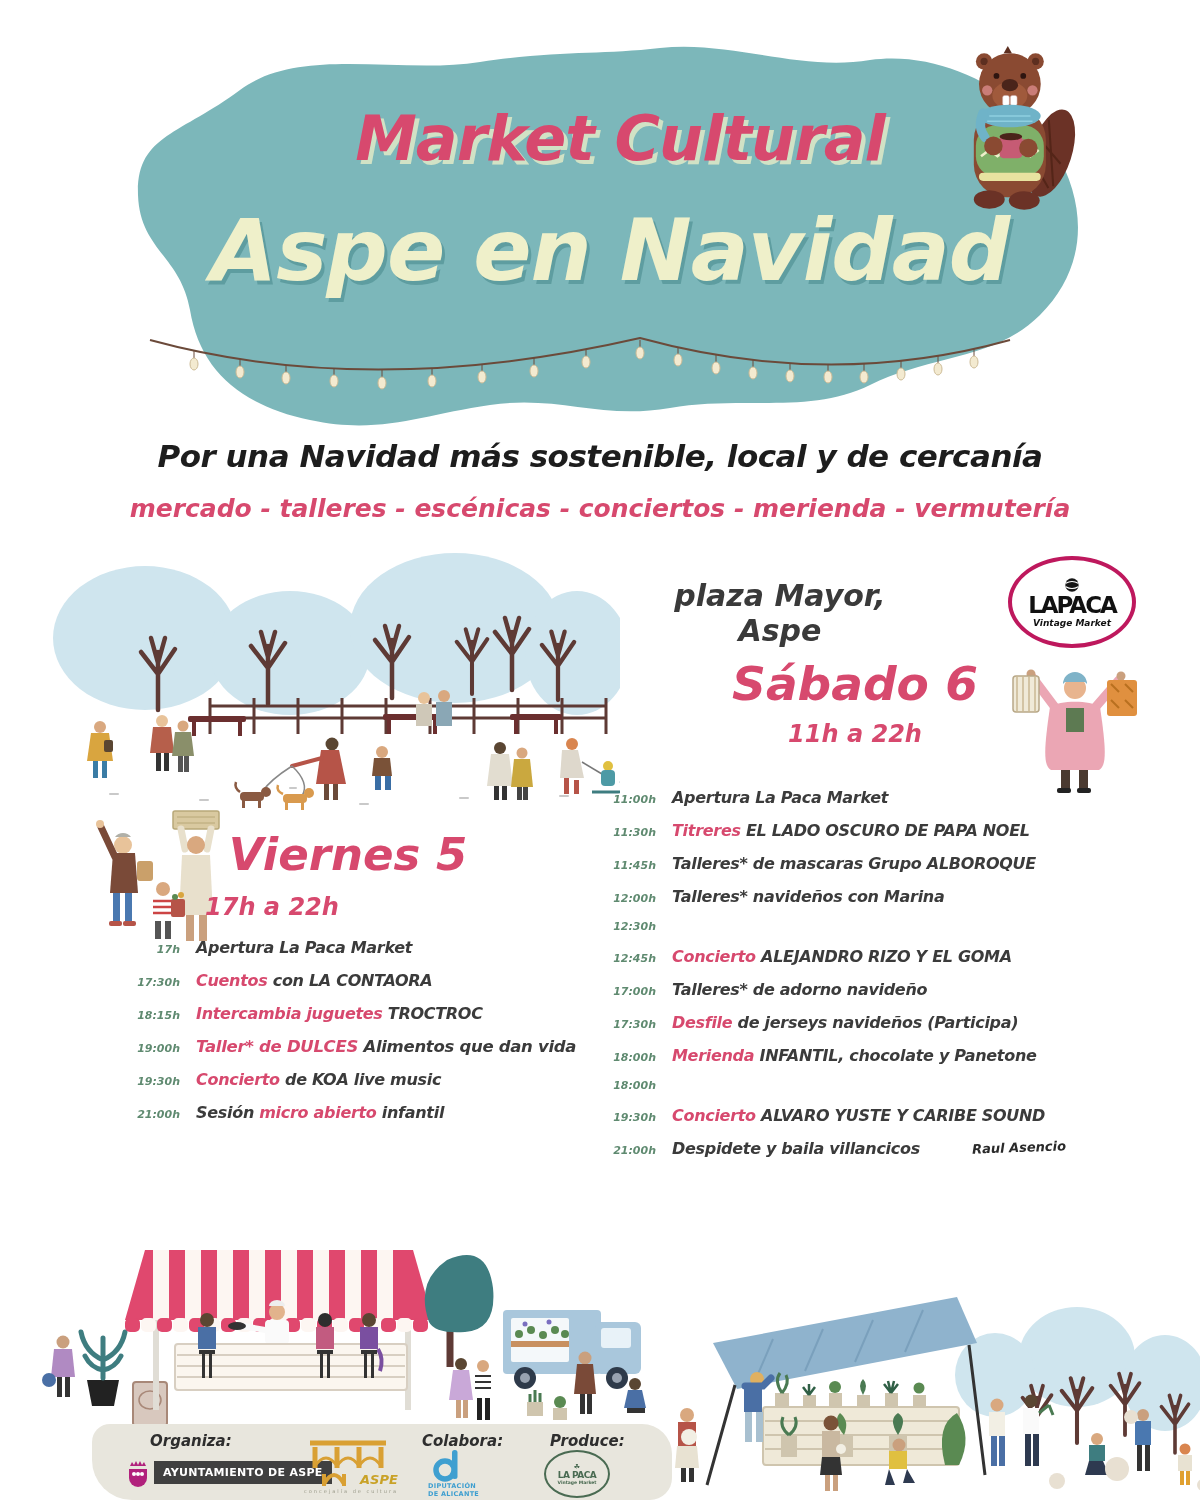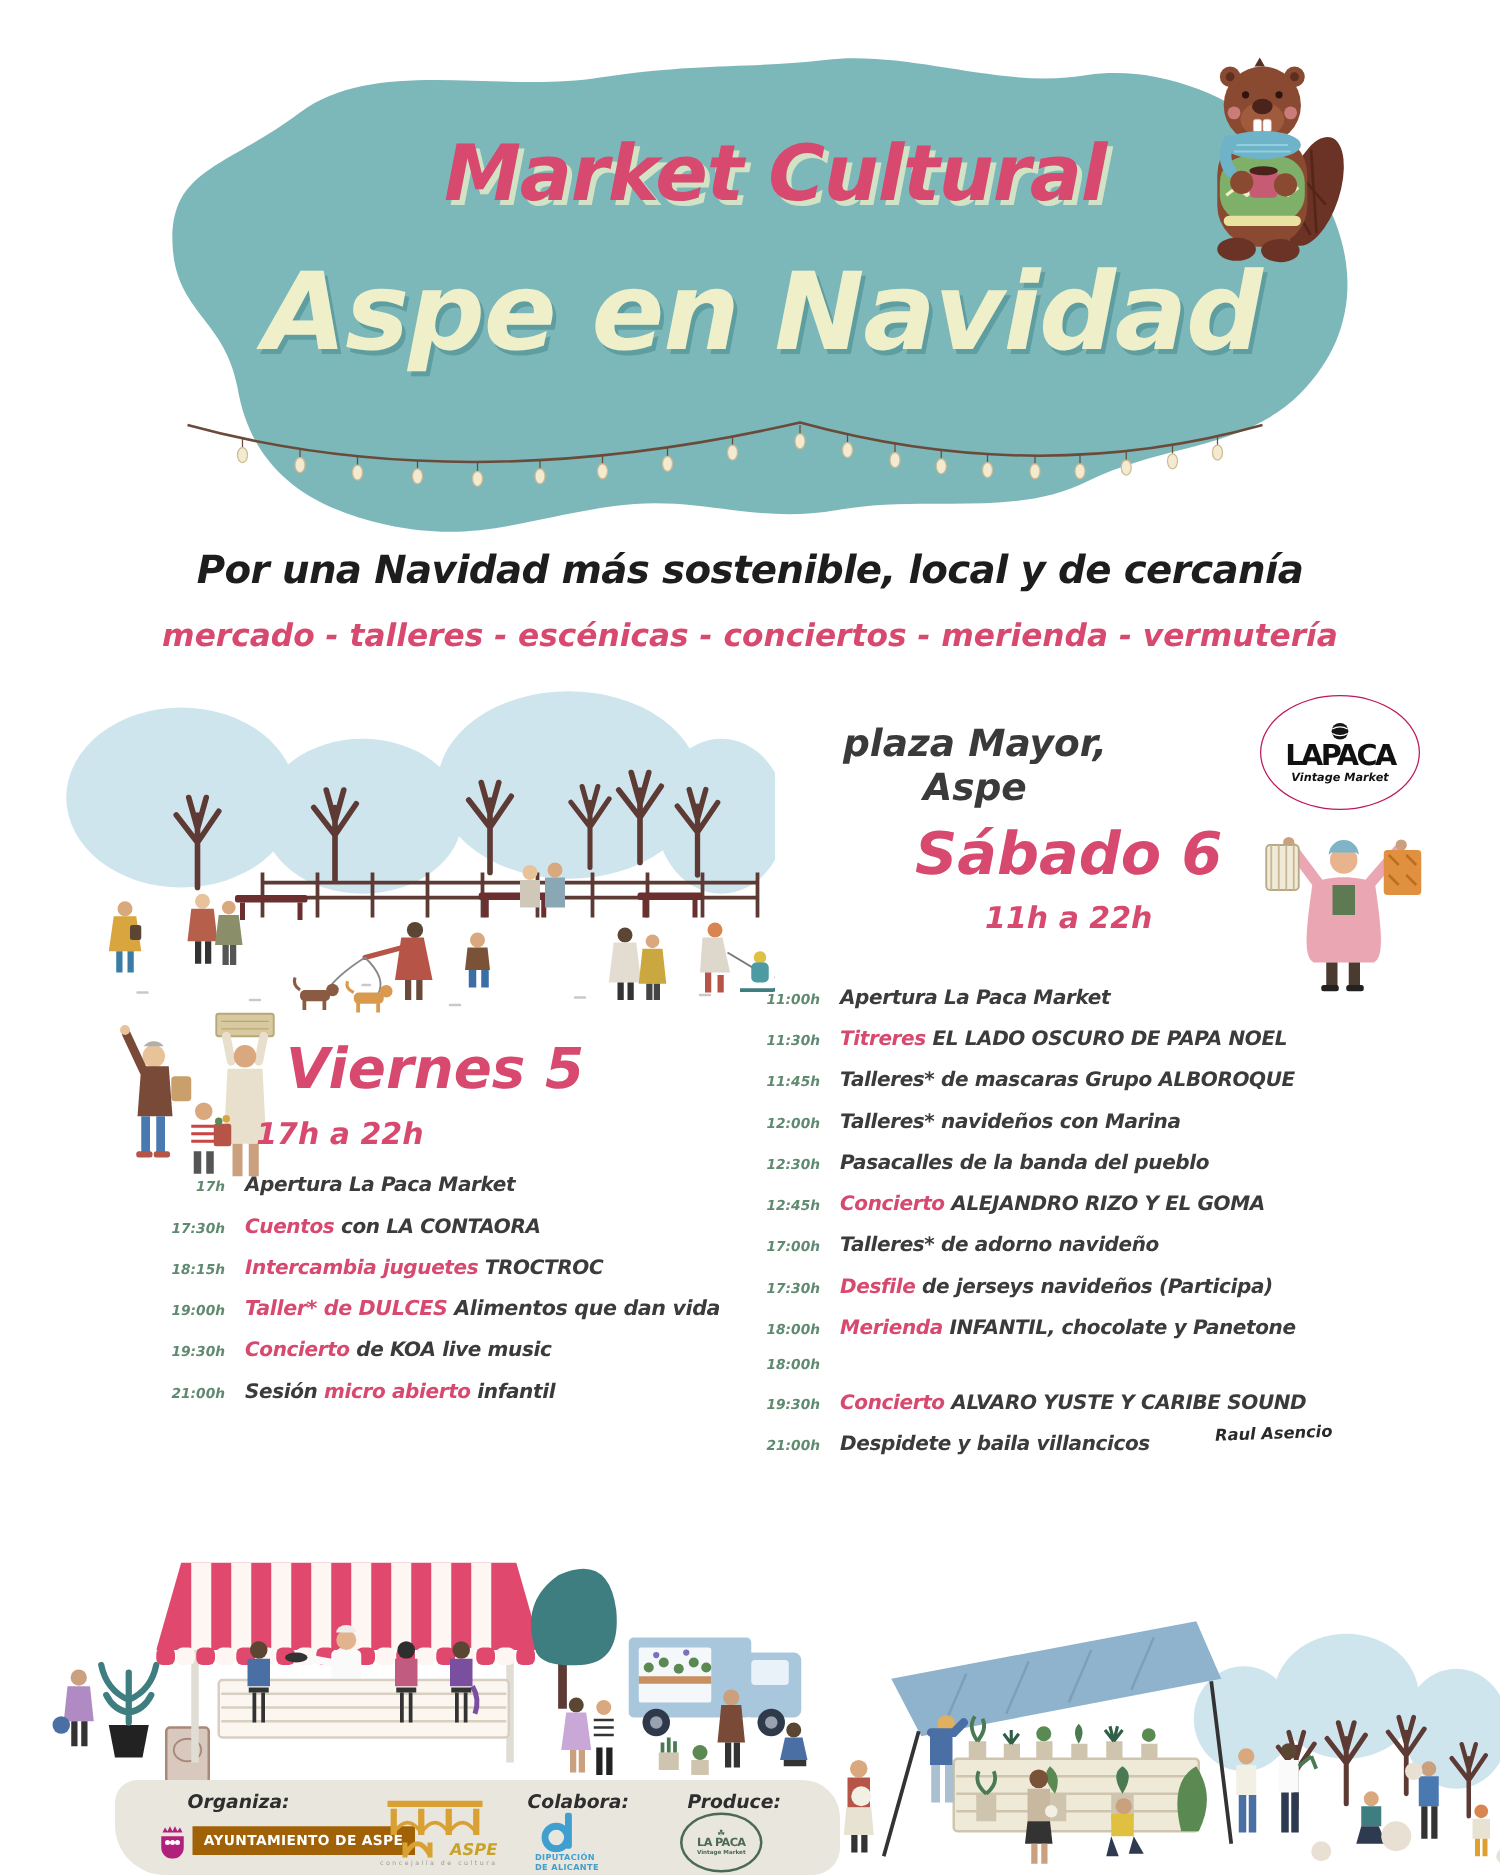--- a/index.html
+++ b/index.html
@@ -14,21 +14,21 @@
           text-shadow:4px 4px 0 rgba(238,240,200,.75);}
   .title2{left:110px;top:200px;width:1000px;text-align:center;font-size:86px;
           color:var(--cream,#eff0ca);letter-spacing:-1px;
           text-shadow:3px 4px 0 rgba(40,110,112,.35);}
   .tagline{left:80px;top:438px;width:1040px;text-align:center;font-size:31px;
            color:#1d1d1d;letter-spacing:-0.5px;}
   .keywords{left:80px;top:494px;width:1040px;text-align:center;font-size:25px;
             color:var(--pink,#d7496e);}
   .location{left:630px;top:578px;width:300px;text-align:center;font-size:30px;color:#3a3a3a;}
   
-  .lapaca-badge{left:1008px;top:556px;width:128px;height:92px;border:1px solid #be185d;
+  .lapaca-badge{left:1008px;top:556px;width:128px;height:92px;border:4px solid #be185d;
                 border-radius:50%;background:#fff;text-align:center;box-sizing:border-box;
                 display:flex;flex-direction:column;align-items:center;justify-content:center;gap:1px;}
   .lapaca-name{font-weight:800;font-size:23px;letter-spacing:-2px;color:#111;line-height:1;}
   .lapaca-sub{font-size:9px;font-style:italic;font-weight:700;color:#111;}
   
   .sat-title{left:700px;top:656px;width:310px;text-align:center;font-size:47px;color:var(--pink,#d7496e);}
   .sat-hours{left:700px;top:720px;width:310px;text-align:center;font-size:24px;color:var(--pink,#d7496e);}
   .fri-title{left:218px;top:828px;width:260px;text-align:center;font-size:45px;color:var(--pink,#d7496e);}
   .fri-hours{left:205px;top:893px;width:260px;text-align:left;font-size:24px;color:var(--pink,#d7496e);}
   
@@ -44,21 +44,21 @@
            letter-spacing:-0.3px;}
   .ev-small .ev-text{font-size:16.5px;}
   .seg-pink{color:var(--pink,#d7496e);}
   .seg-dark{color:#3b3b3b;}
   .signature{left:972px;top:1140px;font-size:13px;font-weight:800;font-style:italic;
              color:#2a2a2a;transform:rotate(-2deg);}
   
   .footer-band{left:92px;top:1424px;width:580px;height:76px;background:var(--band,#e8e6dd);
                border-radius:18px 30px 22px 40px;}
   .f-label{position:absolute;font-size:15px;font-style:italic;font-weight:800;color:#2e2e2e;}
-  .ayto-banner{position:absolute;left:62px;top:37px;background:#a16207;color:#fff;
+  .ayto-banner{position:absolute;left:62px;top:37px;background:#404040;color:#fff;
                font-size:11px;font-weight:700;padding:5px 9px;letter-spacing:.3px;}
   .dip-text{position:absolute;left:336px;top:58px;font-size:6.5px;font-weight:700;
             color:#3f9fd0;line-height:1.25;letter-spacing:.3px;}
   .lapaca-mini{position:absolute;left:452px;top:26px;width:62px;height:44px;
                border:2px solid #4a6b52;border-radius:50%;display:flex;flex-direction:column;
                align-items:center;justify-content:center;background:transparent;}
   .lapaca-mini .n{font-size:9px;font-weight:700;letter-spacing:-0.5px;color:#4a6b52;line-height:1;}
   .lapaca-mini .s{font-size:4.5px;font-weight:700;color:#4a6b52;}
   .lapaca-mini .g{font-size:7px;color:#4a6b52;line-height:1;}
   .aspe-sub{position:absolute;left:212px;top:64px;font-size:5px;color:#9a9a8a;letter-spacing:2px;}
@@ -356,21 +356,20 @@
       <div class="ev">
         <span class="ev-time">11:45h</span>
         <span class="ev-text"><span class="seg-dark">Talleres* de mascaras Grupo ALBOROQUE</span></span>
       </div>
       <div class="ev">
         <span class="ev-time">12:00h</span>
         <span class="ev-text"><span class="seg-dark">Talleres* navideños con Marina</span></span>
       </div>
       <div class="ev">
         <span class="ev-time">12:30h</span>
-        <span class="ev-text"><span class="seg-dark">Pasacalles de la banda del pueblo</span></span>
       </div>
       <div class="ev">
         <span class="ev-time">12:45h</span>
         <span class="ev-text"><span class="seg-pink">Concierto </span><span class="seg-dark">ALEJANDRO RIZO Y EL GOMA</span></span>
       </div>
       <div class="ev">
         <span class="ev-time">17:00h</span>
         <span class="ev-text"><span class="seg-dark">Talleres* de adorno navideño</span></span>
       </div>
       <div class="ev">

